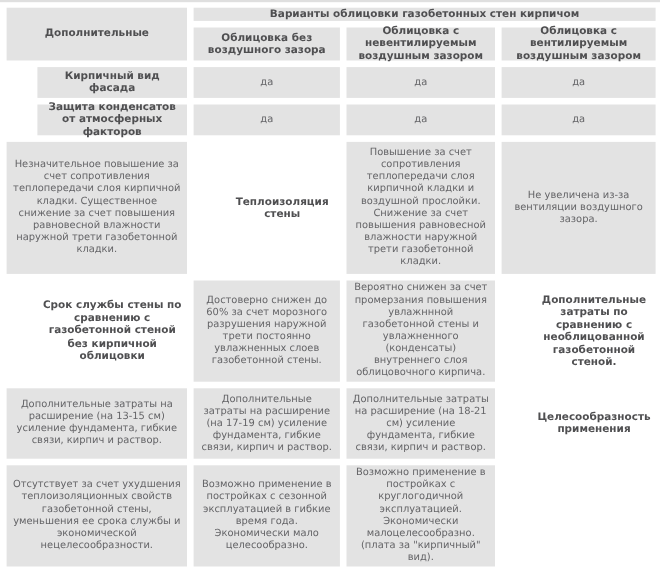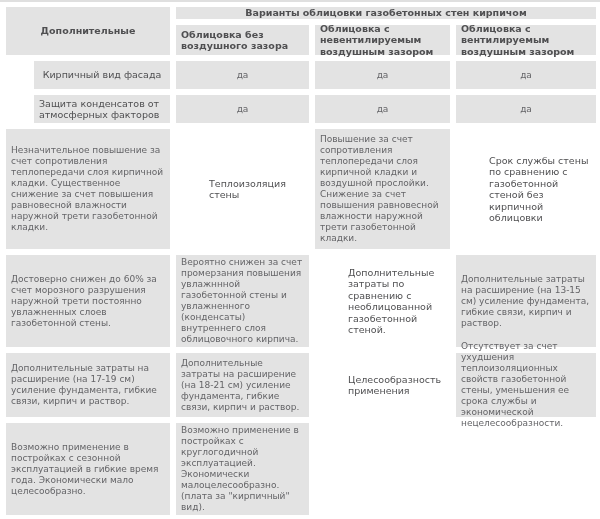--- a/index.html
+++ b/index.html
@@ -23,40 +23,41 @@
     display: grid;
     grid-template-columns: 164px 133px 135px 140px;
     grid-template-rows: 12px 30px 28px 28px 120px 92px 64px 92px;
     gap: 6px;
   }
   .cell {
     background: #e3e3e3;
     display: flex;
     align-items: center;
     justify-content: center;
+    text-align: center;
     padding: 3px 5px;
     color: #646467;
     font-size: 9px;
     line-height: 11px;
   }
   .cell.head {
     font-weight: bold;
     color: #4f4f51;
     font-size: 9.5px;
     line-height: 11.5px;
   }
   .cell.span-strip {
     grid-column: 2 / 5;
     padding: 0 4px;
   }
   .cell.char-head {
     grid-column: 1;
     grid-row: 1 / span 2;
   }
-  .cell.label { font-weight: normal; color: #4f4f51; font-size: 9.5px; line-height: 11.5px; margin-left: 28px; }
+  .cell.label { font-weight: bold; color: #4f4f51; font-size: 9.5px; line-height: 11.5px; margin-left: 28px; }
   .cell.nofill { background: transparent; }
 </style>
 </head>
 <body>
 
 <div class="top-divider"></div>
 
 <div class="table-grid">
 
   <div class="cell head char-head">Дополнительные</div>
@@ -71,20 +72,21 @@
   <div class="cell">да</div>
 
   <div class="cell label">Защита конденсатов от атмосферных факторов</div>
   <div class="cell">да</div>
   <div class="cell">да</div>
   <div class="cell">да</div>
 
   <div class="cell">Незначительное повышение за счет сопротивления теплопередачи слоя кирпичной кладки. Существенное снижение за счет повышения равновесной влажности наружной трети газобетонной кладки.</div>
   <div class="cell label nofill">Теплоизоляция стены</div>
   <div class="cell">Повышение за счет сопротивления теплопередачи слоя кирпичной кладки и воздушной прослойки. Снижение за счет повышения равновесной влажности наружной трети газобетонной кладки.</div>
+  <div class="cell">Не увеличена из-за вентиляции воздушного зазора.</div>
 
   <div class="cell label nofill">Срок службы стены по сравнению с газобетонной стеной без кирпичной облицовки</div>
   <div class="cell">Достоверно снижен до 60% за счет морозного разрушения наружной трети постоянно увлажненных слоев газобетонной стены.</div>
   <div class="cell">Вероятно снижен за счет промерзания повышения увлажннной газобетонной стены и увлажненного (конденсаты) внутреннего слоя облицовочного кирпича.</div>
 
   <div class="cell label nofill">Дополнительные затраты по сравнению с необлицованной газобетонной стеной.</div>
   <div class="cell">Дополнительные затраты на расширение (на 13-15 см) усиление фундамента, гибкие связи, кирпич и раствор.</div>
   <div class="cell">Дополнительные затраты на расширение (на 17-19 см) усиление фундамента, гибкие связи, кирпич и раствор.</div>
   <div class="cell">Дополнительные затраты на расширение (на 18-21 см) усиление фундамента, гибкие связи, кирпич и раствор.</div>
 

